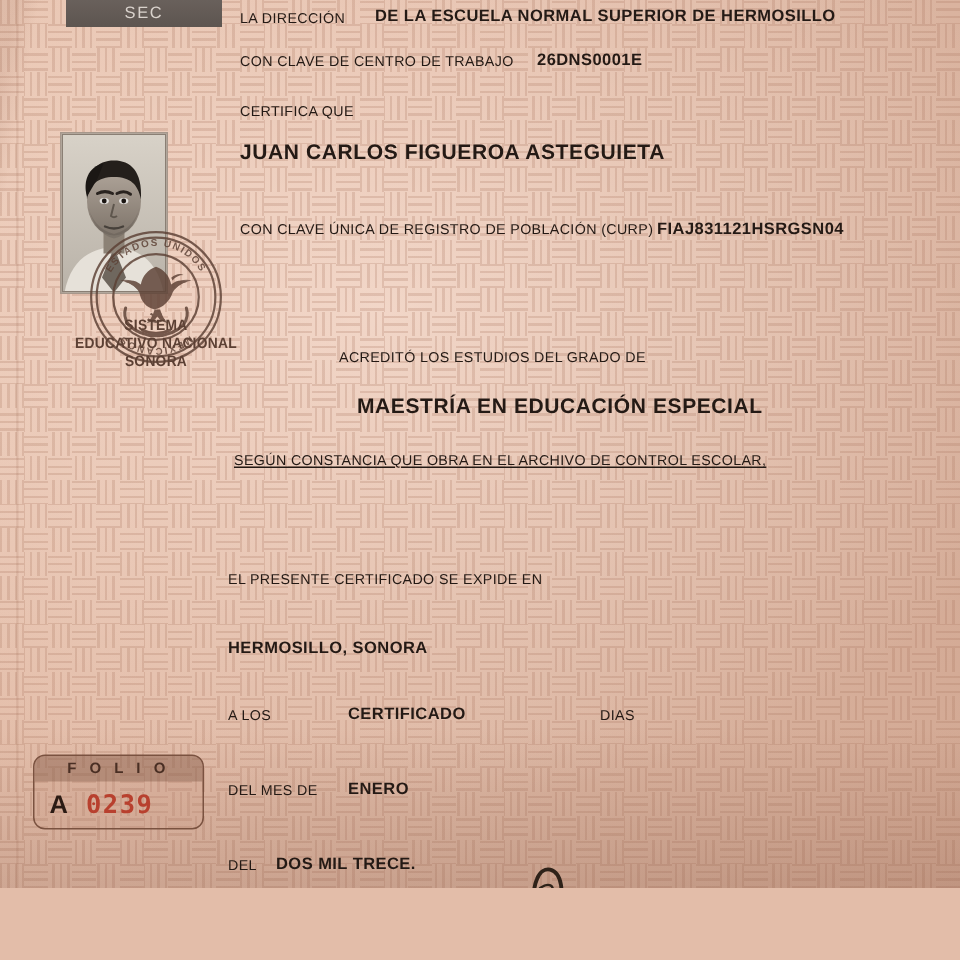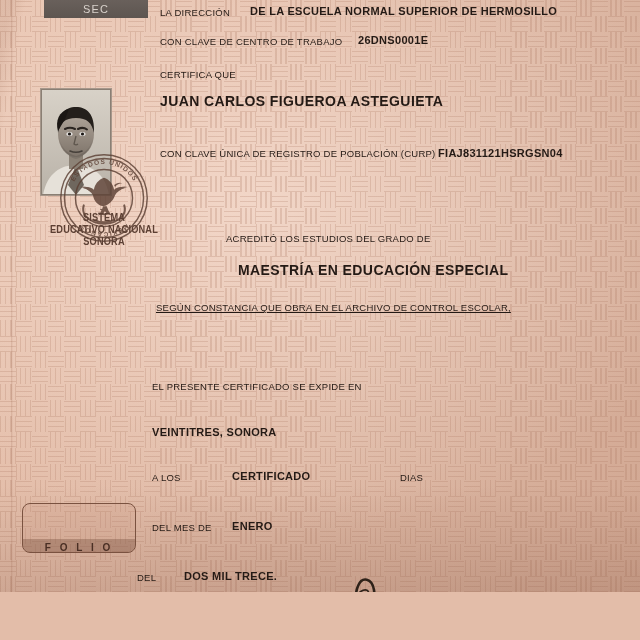--- a/index.html
+++ b/index.html
@@ -104,21 +104,21 @@
 
   
   #folio{
     position:absolute;left:22px;top:503px;width:112px;height:48px;
     border:1.6px solid #7a5240;border-radius:8px;overflow:hidden;
     background:rgba(200,150,126,.18);
   }
   #folio-head{
     height:17px;background:rgba(120,82,64,.38);
     display:flex;align-items:center;justify-content:center;
-    color:#4a2f24;font-size:10px;font-weight:bold;letter-spacing:3px;margin-top:35px;
+    color:#4a2f24;font-size:10px;font-weight:bold;letter-spacing:3px;
   }
   #folio-body{
     height:31px;display:flex;align-items:center;gap:12px;padding-left:10px;
     box-sizing:border-box;
   }
   #folio-letter{color:#2b1b14;font-weight:bold;font-size:17px;}
   #folio-number{color:#b8402e;font-weight:bold;font-size:17px;letter-spacing:1px;
     font-family:"DejaVu Sans Mono", monospace;}
 
   
@@ -248,30 +248,30 @@
 
   <div class="ln lbl" style="left:160px;top:148px;">CON CLAVE ÚNICA DE REGISTRO DE POBLACIÓN (CURP)</div>
   <div class="ln val" style="left:438px;top:147px;">FIAJ831121HSRGSN04</div>
 
   <div class="ln lbl" style="left:226px;top:233px;">ACREDITÓ LOS ESTUDIOS DEL GRADO DE</div>
   <div class="ln val-lg" style="left:210px;top:262px;margin-left:28px;">MAESTRÍA EN EDUCACIÓN ESPECIAL</div>
 
   <div class="ln lbl" style="left:156px;top:302px;text-decoration:underline;">SEGÚN CONSTANCIA QUE OBRA EN EL ARCHIVO DE CONTROL ESCOLAR,</div>
   <div class="ln lbl" style="left:152px;top:381px;">EL PRESENTE CERTIFICADO SE EXPIDE EN</div>
 
-  <div class="ln val" style="left:152px;top:426px;">VEINTITRES, SONORA</div>
+  <div class="ln val" style="left:152px;top:426px;">HERMOSILLO, SONORA</div>
 
   <div class="ln lbl" style="left:152px;top:472px;">A LOS</div>
   <div class="ln val" style="left:232px;top:470px;">CERTIFICADO</div>
   <div class="ln lbl" style="left:400px;top:472px;">DIAS</div>
 
   <div class="ln lbl" style="left:152px;top:522px;">DEL MES DE</div>
   <div class="ln val" style="left:232px;top:520px;">ENERO</div>
 
-  <div class="ln lbl" style="left:137px;top:572px;">DEL</div>
+  <div class="ln lbl" style="left:152px;top:572px;">DEL</div>
   <div class="ln val" style="left:184px;top:570px;">DOS MIL TRECE.</div>
 
   <div id="signature">
     <svg viewBox="0 0 300 92">
       <g fill="none" stroke="#2e2219" stroke-linecap="round" stroke-linejoin="round">
         <path d="M73 88 C60 70 52 52 58 38 C62 28 72 30 74 42 C76 56 68 72 58 84 C52 91 45 92 40 88" stroke-width="2.6"></path>
         <path d="M40 90 C46 74 52 60 58 52 C62 46 66 48 64 56 C62 64 56 74 52 84" stroke-width="2.2"></path>
         <path d="M34 92 C42 78 50 66 60 58" stroke-width="2"></path>
         <path d="M20 92 C34 80 46 72 58 66" stroke-width="1.8"></path>
         <path d="M52 74 C78 66 110 62 146 56" stroke-width="1.8"></path>

